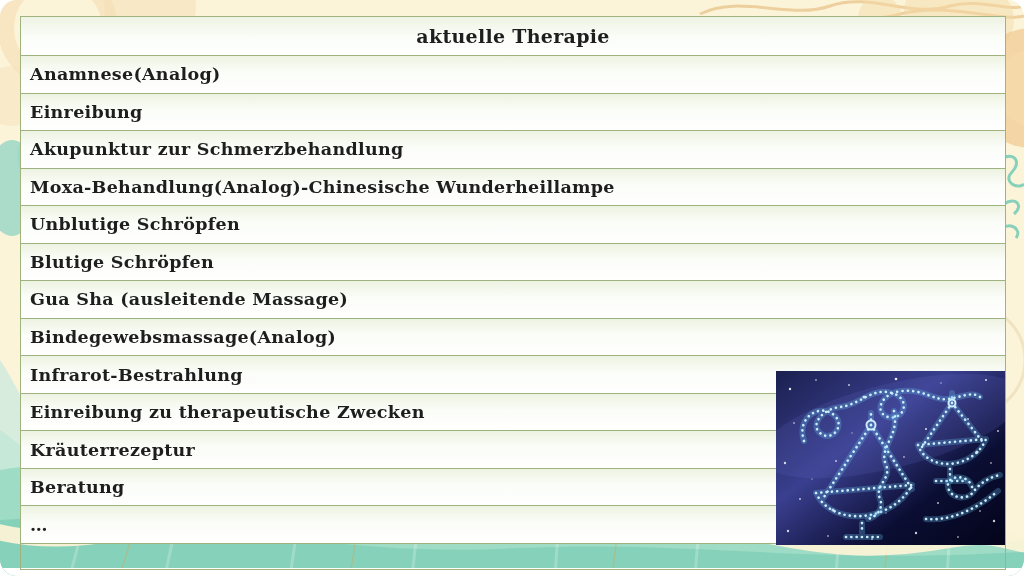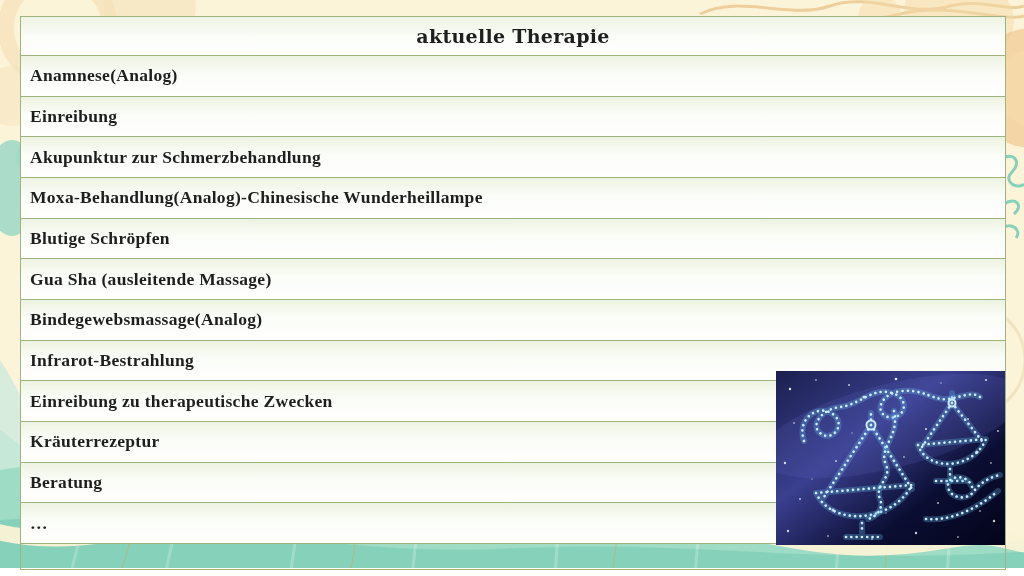--- a/index.html
+++ b/index.html
@@ -2,20 +2,21 @@
 <html><head>
 <meta charset="utf-8">
 <style>
   html,body{margin:0;padding:0;}
   .page{
     position:relative;
     width:1024px;height:576px;
     overflow:hidden;
     font-family:"DejaVu Serif","Liberation Serif",serif;
     background:#fcf4d9;
+    border-radius:17px;
   }
   .bg{position:absolute;left:0;top:0;z-index:0;}
 
   
   .ttable{
     position:absolute;left:20px;top:16px;
     width:986px;height:554px;
     z-index:2;
     display:flex;flex-direction:column;
     border:1px solid #9eb37e;
@@ -30,21 +31,21 @@
     letter-spacing:.3px;
   }
   .trow{
     flex:1 1 auto;
     border-bottom:1px solid #9eb37e;
     background:linear-gradient(180deg,#edf3e2 0%,#fbfdf8 45%,#ffffff 100%);
     display:flex;align-items:center;
     padding-left:9px;
     font-weight:700;font-size:17.5px;color:#1e1e1e;
     letter-spacing:.3px;
-    white-space:nowrap;overflow:hidden;font-family:Liberation Serif, serif;
+    white-space:nowrap;overflow:hidden;
   }
   .tfill{
     flex:0 0 25px;
     background:transparent;
     border-bottom:none;
   }
 
   
   .zodiac{
     position:absolute;left:776px;top:371px;
@@ -124,20 +125,21 @@
 
     <rect x="0" y="568" width="1024" height="8" fill="#ffffff"></rect>
   </svg>
 
   <div class="ttable">
     <div class="thead">aktuelle Therapie</div>
     <div class="trow">Anamnese(Analog)</div>
     <div class="trow">Einreibung</div>
     <div class="trow">Akupunktur zur Schmerzbehandlung</div>
     <div class="trow">Moxa-Behandlung(Analog)-Chinesische Wunderheillampe</div>
+    <div class="trow">Unblutige Schröpfen</div>
     <div class="trow">Blutige Schröpfen</div>
     <div class="trow">Gua Sha (ausleitende Massage)</div>
     <div class="trow">Bindegewebsmassage(Analog)</div>
     <div class="trow">Infrarot-Bestrahlung</div>
     <div class="trow">Einreibung zu therapeutische Zwecken</div>
     <div class="trow">Kräuterrezeptur</div>
     <div class="trow">Beratung</div>
     <div class="trow">…</div>
     <div class="trow tfill"></div>
   </div>

